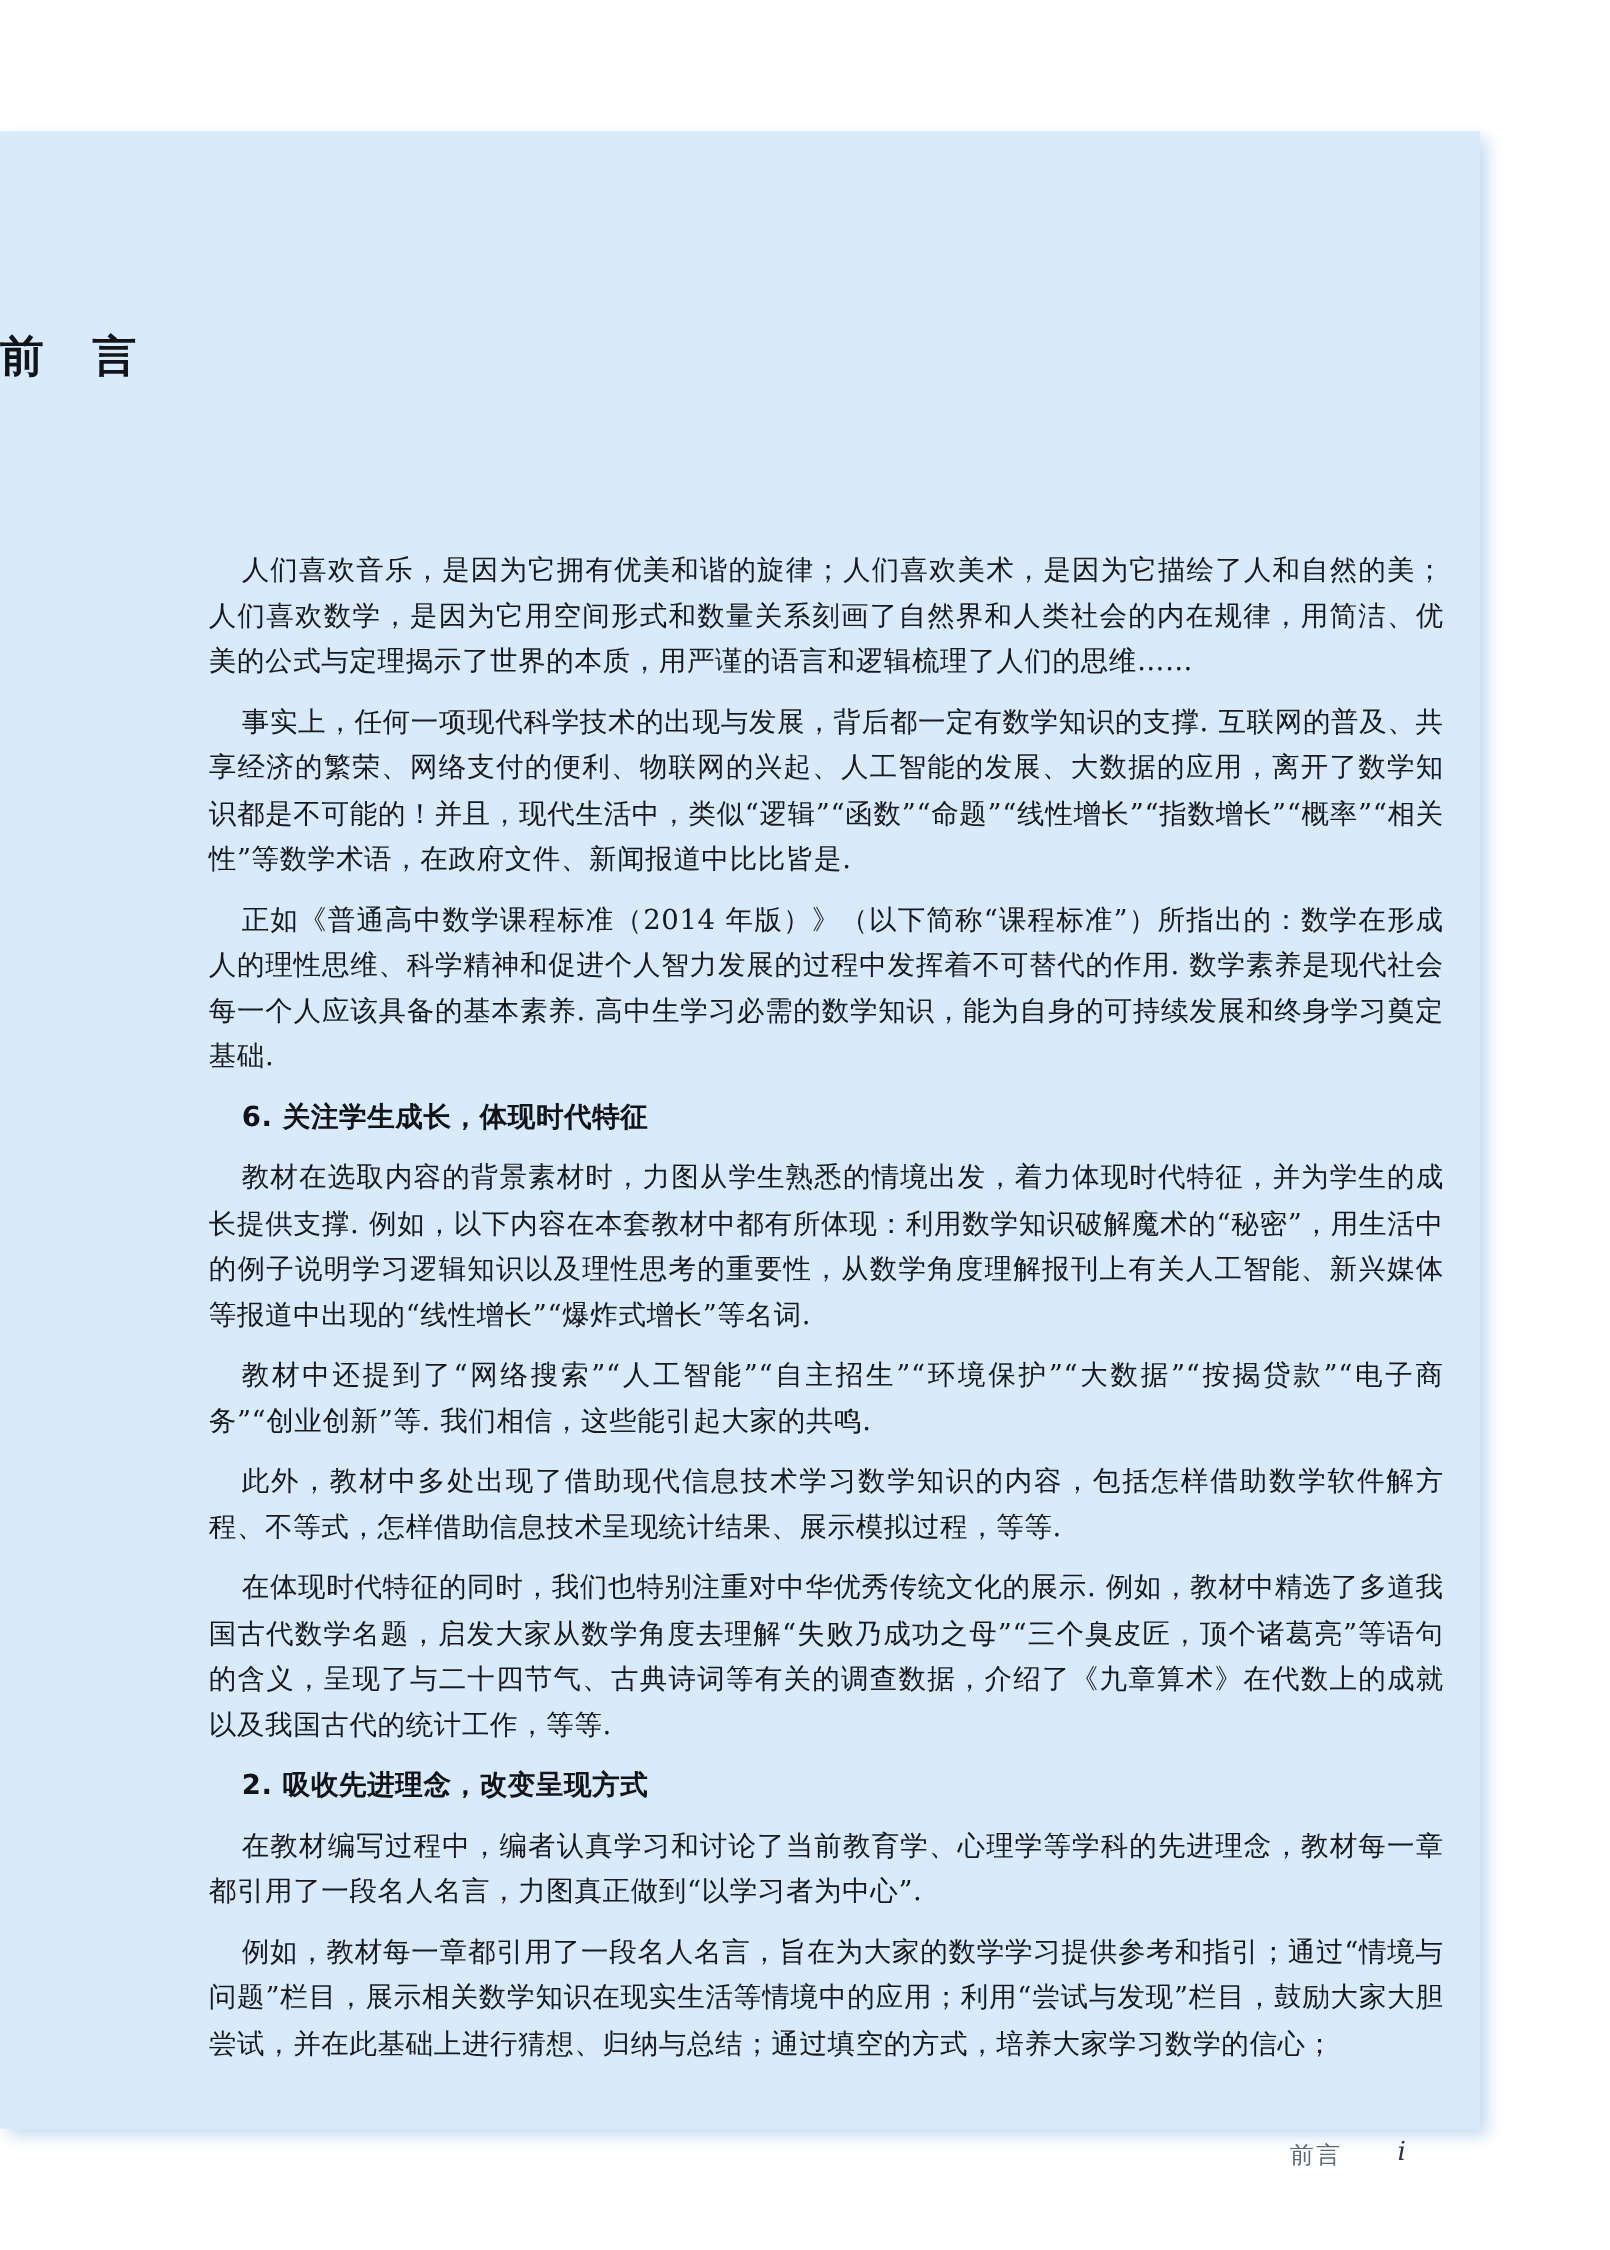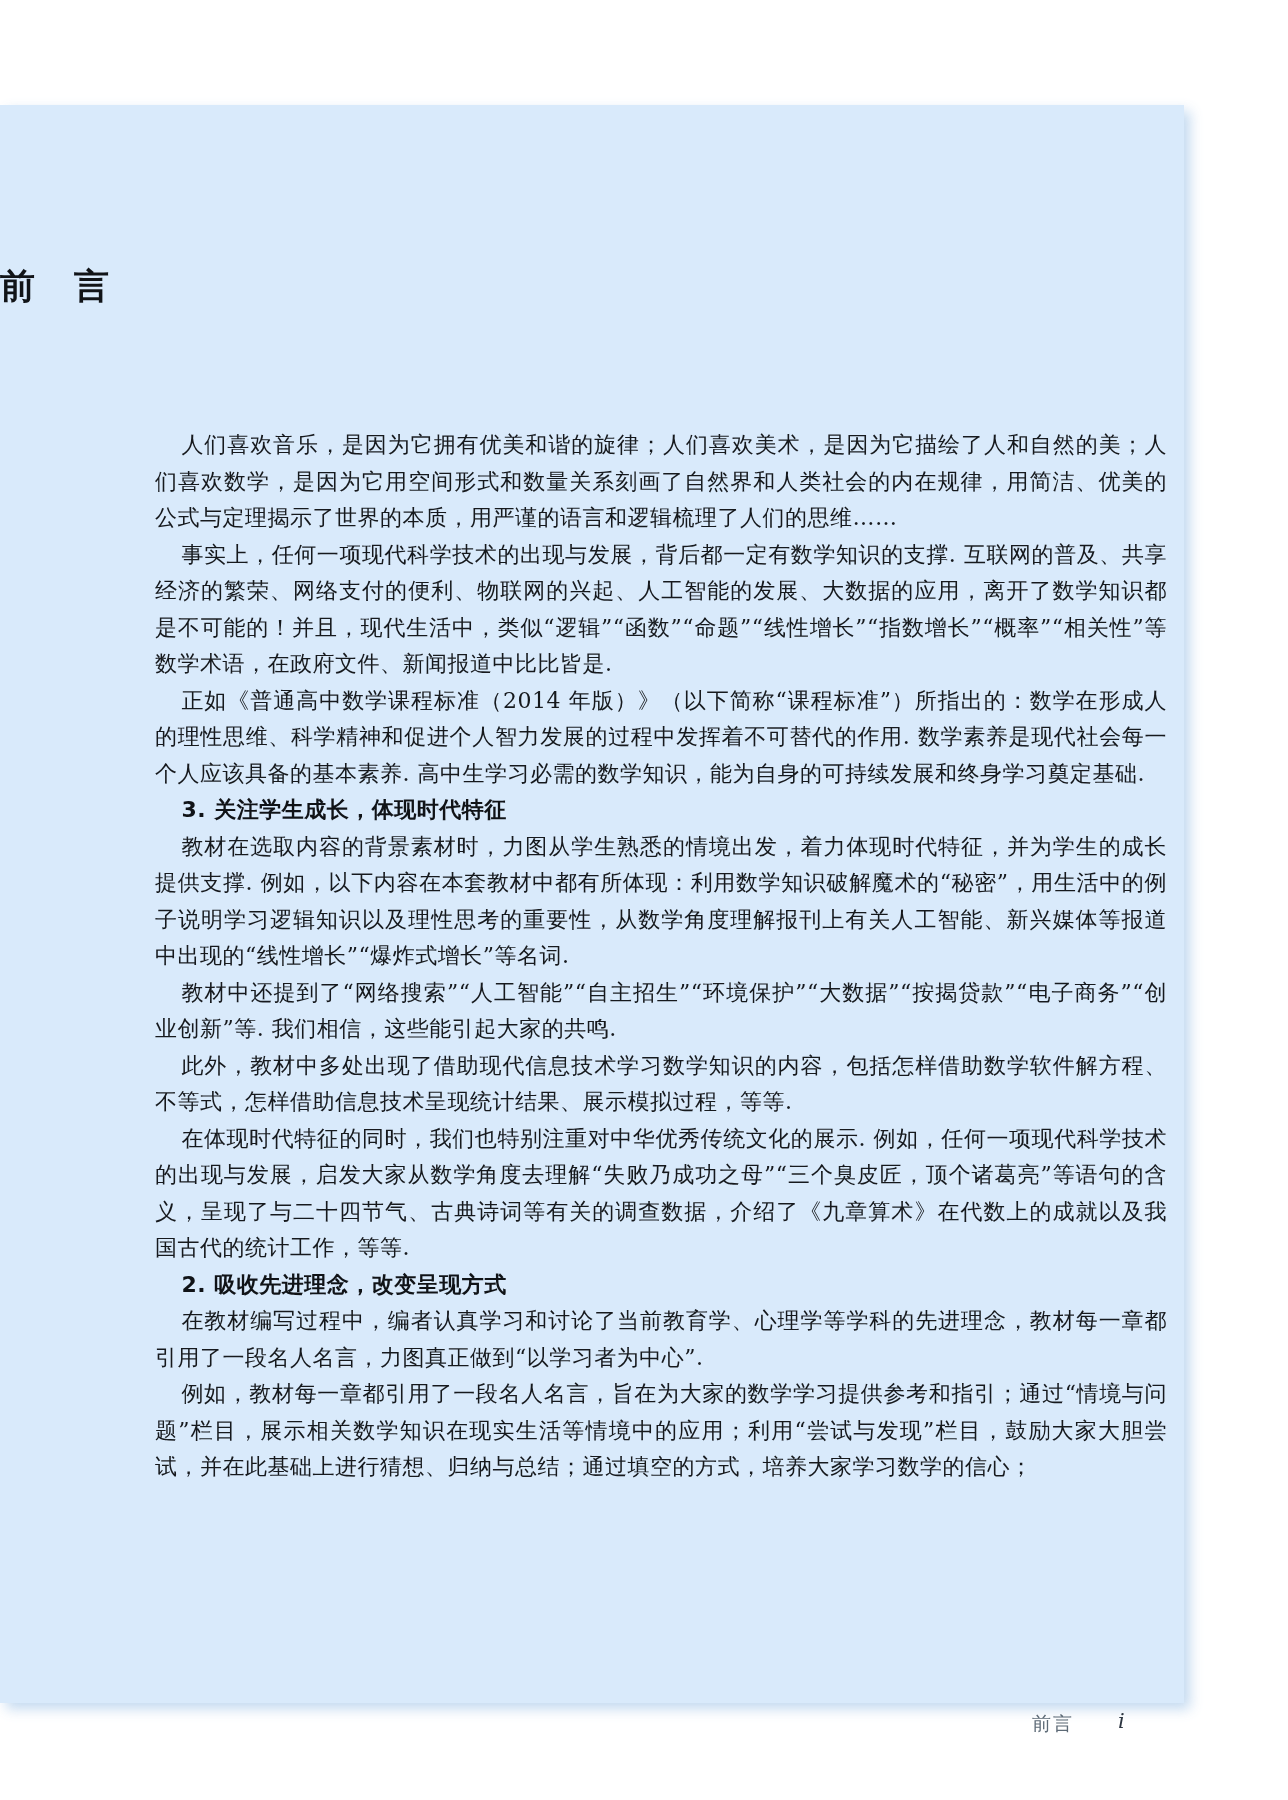--- a/index.html
+++ b/index.html
@@ -44,21 +44,21 @@
     top: 322px;
     width: 1012px;
     font-size: 22px;
     line-height: 36.5px;
     color: #16191d;
     text-align: justify;
     text-justify: inter-ideograph;
     letter-spacing: 0.5px;
   }
   .content p, .content h3 {
-    margin: 0;
+    margin: 12px;
     padding: 0;
     text-indent: 1.2em;
   }
   .content h3 {
     font-size: 22px;
     line-height: 36.5px;
     font-family: "DejaVu Sans", sans-serif;
     font-weight: 700;
     color: #101317;
   }
@@ -91,25 +91,25 @@
 
 <div class="canvas">
   <div class="page">
 
     <div class="page-title">前　言</div>
 
     <div class="content">
       <p>人们喜欢音乐，是因为它拥有优美和谐的旋律；人们喜欢美术，是因为它描绘了人和自然的美；人们喜欢数学，是因为它用空间形式和数量关系刻画了自然界和人类社会的内在规律，用简洁、优美的公式与定理揭示了世界的本质，用严谨的语言和逻辑梳理了人们的思维……</p>
       <p>事实上，任何一项现代科学技术的出现与发展，背后都一定有数学知识的支撑. 互联网的普及、共享经济的繁荣、网络支付的便利、物联网的兴起、人工智能的发展、大数据的应用，离开了数学知识都是不可能的！并且，现代生活中，类似“逻辑”“函数”“命题”“线性增长”“指数增长”“概率”“相关性”等数学术语，在政府文件、新闻报道中比比皆是.</p>
       <p>正如《普通高中数学课程标准（2014 年版）》（以下简称“课程标准”）所指出的：数学在形成人的理性思维、科学精神和促进个人智力发展的过程中发挥着不可替代的作用. 数学素养是现代社会每一个人应该具备的基本素养. 高中生学习必需的数学知识，能为自身的可持续发展和终身学习奠定基础.</p>
-      <h3>3. 关注学生成长，体现时代特征</h3>
+      <h3>6. 关注学生成长，体现时代特征</h3>
       <p>教材在选取内容的背景素材时，力图从学生熟悉的情境出发，着力体现时代特征，并为学生的成长提供支撑. 例如，以下内容在本套教材中都有所体现：利用数学知识破解魔术的“秘密”，用生活中的例子说明学习逻辑知识以及理性思考的重要性，从数学角度理解报刊上有关人工智能、新兴媒体等报道中出现的“线性增长”“爆炸式增长”等名词.</p>
       <p>教材中还提到了“网络搜索”“人工智能”“自主招生”“环境保护”“大数据”“按揭贷款”“电子商务”“创业创新”等. 我们相信，这些能引起大家的共鸣.</p>
       <p>此外，教材中多处出现了借助现代信息技术学习数学知识的内容，包括怎样借助数学软件解方程、不等式，怎样借助信息技术呈现统计结果、展示模拟过程，等等.</p>
-      <p>在体现时代特征的同时，我们也特别注重对中华优秀传统文化的展示. 例如，任何一项现代科学技术的出现与发展，启发大家从数学角度去理解“失败乃成功之母”“三个臭皮匠，顶个诸葛亮”等语句的含义，呈现了与二十四节气、古典诗词等有关的调查数据，介绍了《九章算术》在代数上的成就以及我国古代的统计工作，等等.</p>
+      <p>在体现时代特征的同时，我们也特别注重对中华优秀传统文化的展示. 例如，教材中精选了多道我国古代数学名题，启发大家从数学角度去理解“失败乃成功之母”“三个臭皮匠，顶个诸葛亮”等语句的含义，呈现了与二十四节气、古典诗词等有关的调查数据，介绍了《九章算术》在代数上的成就以及我国古代的统计工作，等等.</p>
       <h3>2. 吸收先进理念，改变呈现方式</h3>
       <p>在教材编写过程中，编者认真学习和讨论了当前教育学、心理学等学科的先进理念，教材每一章都引用了一段名人名言，力图真正做到“以学习者为中心”.</p>
       <p>例如，教材每一章都引用了一段名人名言，旨在为大家的数学学习提供参考和指引；通过“情境与问题”栏目，展示相关数学知识在现实生活等情境中的应用；利用“尝试与发现”栏目，鼓励大家大胆尝试，并在此基础上进行猜想、归纳与总结；通过填空的方式，培养大家学习数学的信心；</p>
     </div>
 
     <div class="footer">
       <span class="footer-label">前言</span>
       <span class="footer-pagenum">i</span>
     </div>
 

